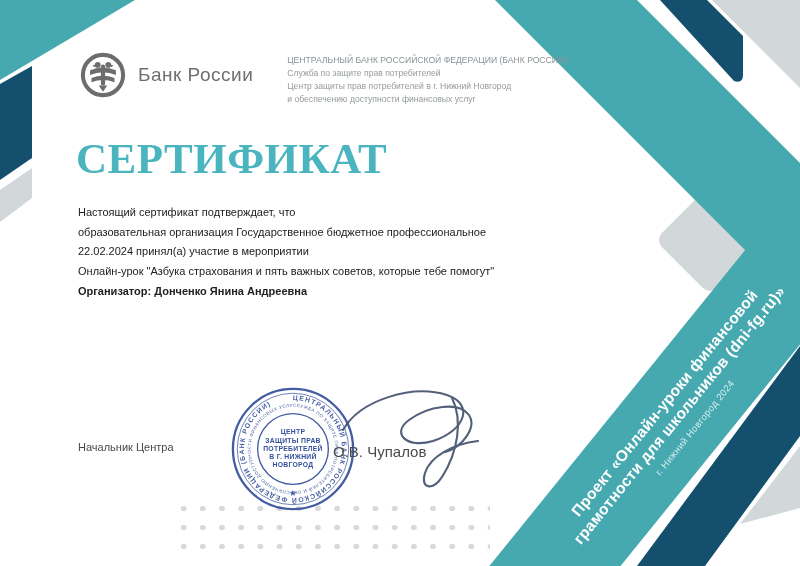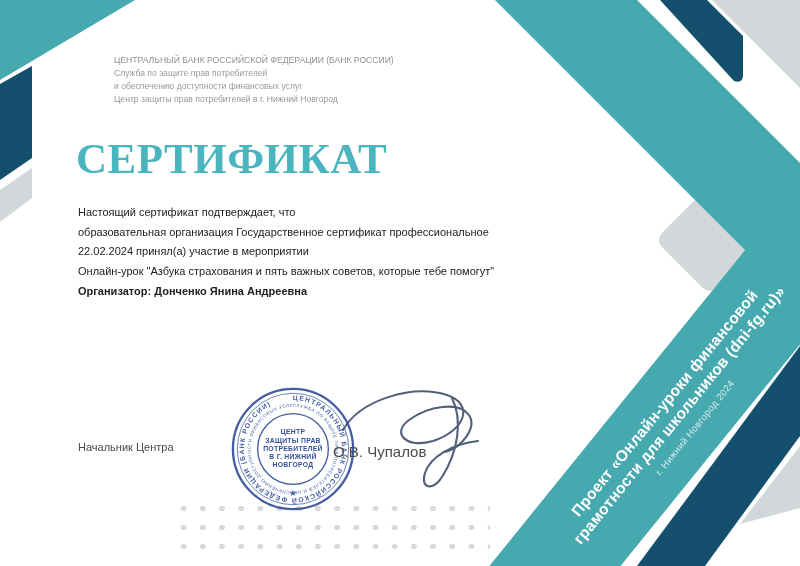--- a/index.html
+++ b/index.html
@@ -68,35 +68,51 @@
     <polygon points="495,0 637,0 800,163 800,305" fill="#47a9b0"></polygon>
     <path d="M660,0 L707,0 L743,36 L743,75 Q743,84 734,81 L660,0 Z" fill="#14506e"></path>
 
     <polygon points="800,446 800,508 740,524" fill="#d2d7d9"></polygon>
     <polygon points="637,566 800,346 800,436 705,566" fill="#14506e"></polygon>
   </svg>
 
   <div id="dots"></div>
 
   <div id="header">
+    <div id="logo-wrap">
+      <svg id="logo-icon" viewBox="0 0 48 48" xmlns="http://www.w3.org/2000/svg">
+        <circle cx="24" cy="24" r="21" fill="none" stroke="#6d6d6d" stroke-width="4.2"></circle>
+        <g fill="#6d6d6d">
+          <circle cx="18.5" cy="13.5" r="3"></circle>
+          <circle cx="29.5" cy="13.5" r="3"></circle>
+          <path d="M15.8,13 l-3,1.4 l3,1.6 z"></path>
+          <path d="M32.2,13 l3,1.4 l-3,1.6 z"></path>
+          <rect x="21.8" y="13" width="4.4" height="22" rx="2"></rect>
+          <path d="M10.5,19 Q24,13.5 37.5,19 L37.5,24 Q24,18.5 10.5,24 Z"></path>
+          <path d="M12,27 Q24,22.5 36,27 L36,31.5 Q24,27 12,31.5 Z"></path>
+          <path d="M19.5,35 L28.5,35 L24,41.5 Z"></path>
+        </g>
+      </svg>
+      <div id="logo-title">Банк России</div>
+    </div>
     <div id="org-block">
       <div class="org-line first">ЦЕНТРАЛЬНЫЙ БАНК РОССИЙСКОЙ ФЕДЕРАЦИИ (БАНК РОССИИ)</div>
       <div class="org-line">Служба по защите прав потребителей</div>
+      <div class="org-line">Центр защиты прав потребителей в г. Нижний Новгород</div>
       <div class="org-line">и обеспечению доступности финансовых услуг</div>
-      <div class="org-line">Центр защиты прав потребителей в г. Нижний Новгород</div>
     </div>
   </div>
 
   <div id="title-row">
     <div id="cert-title">СЕРТИФИКАТ</div>
   </div>
 
   <div id="body-text">
     <div class="body-line">Настоящий сертификат подтверждает, что</div>
-    <div class="body-line">образовательная организация Государственное сертификат профессиональное</div>
+    <div class="body-line">образовательная организация Государственное бюджетное профессиональное</div>
     <div class="body-line"> 22.02.2024 принял(а) участие в мероприятии</div>
     <div class="body-line">Онлайн-урок "Азбука страхования и пять важных советов, которые тебе помогут"</div>
     <div class="body-line bold">Организатор: Донченко Янина Андреевна</div>
   </div>
 
   <svg id="stamp" viewBox="0 0 130 130" xmlns="http://www.w3.org/2000/svg">
     <defs>
       <path id="ring-outer-path" d="M 65,14.5 A 50.5,50.5 0 1 1 64.99,14.5"></path>
       <path id="ring-inner-path" d="M 65,21.5 A 43.5,43.5 0 1 1 64.99,21.5"></path>
     </defs>

